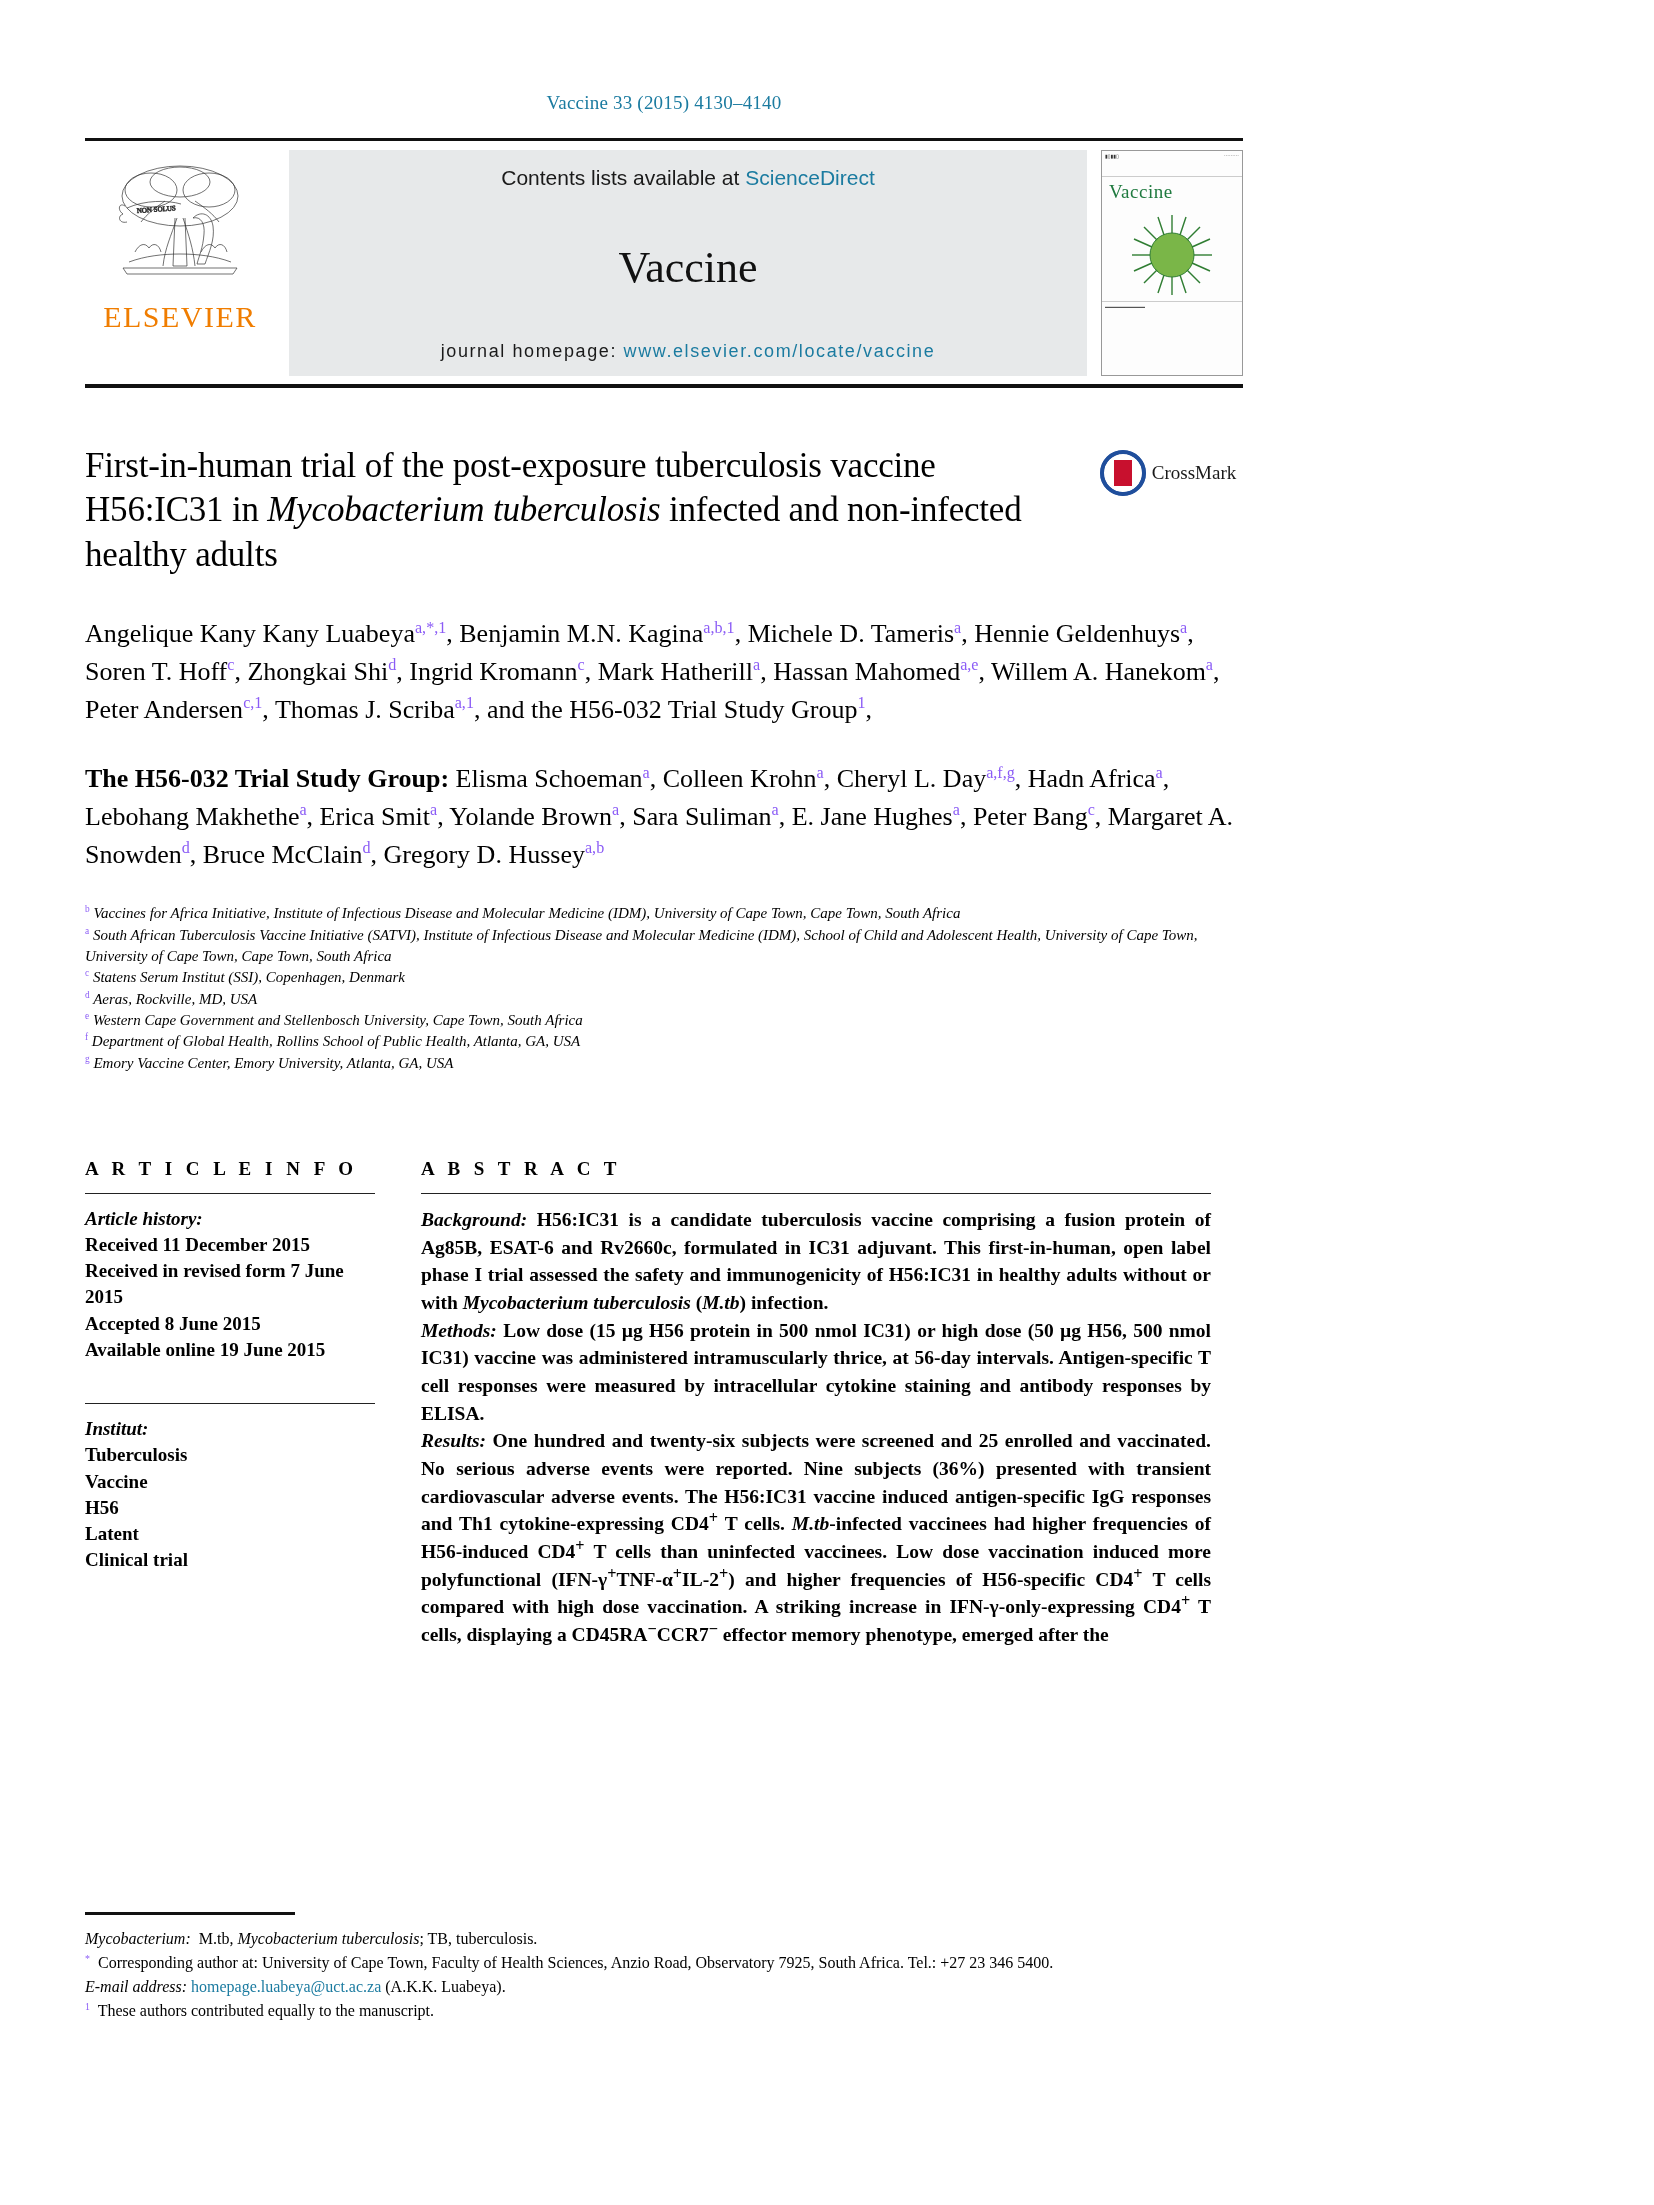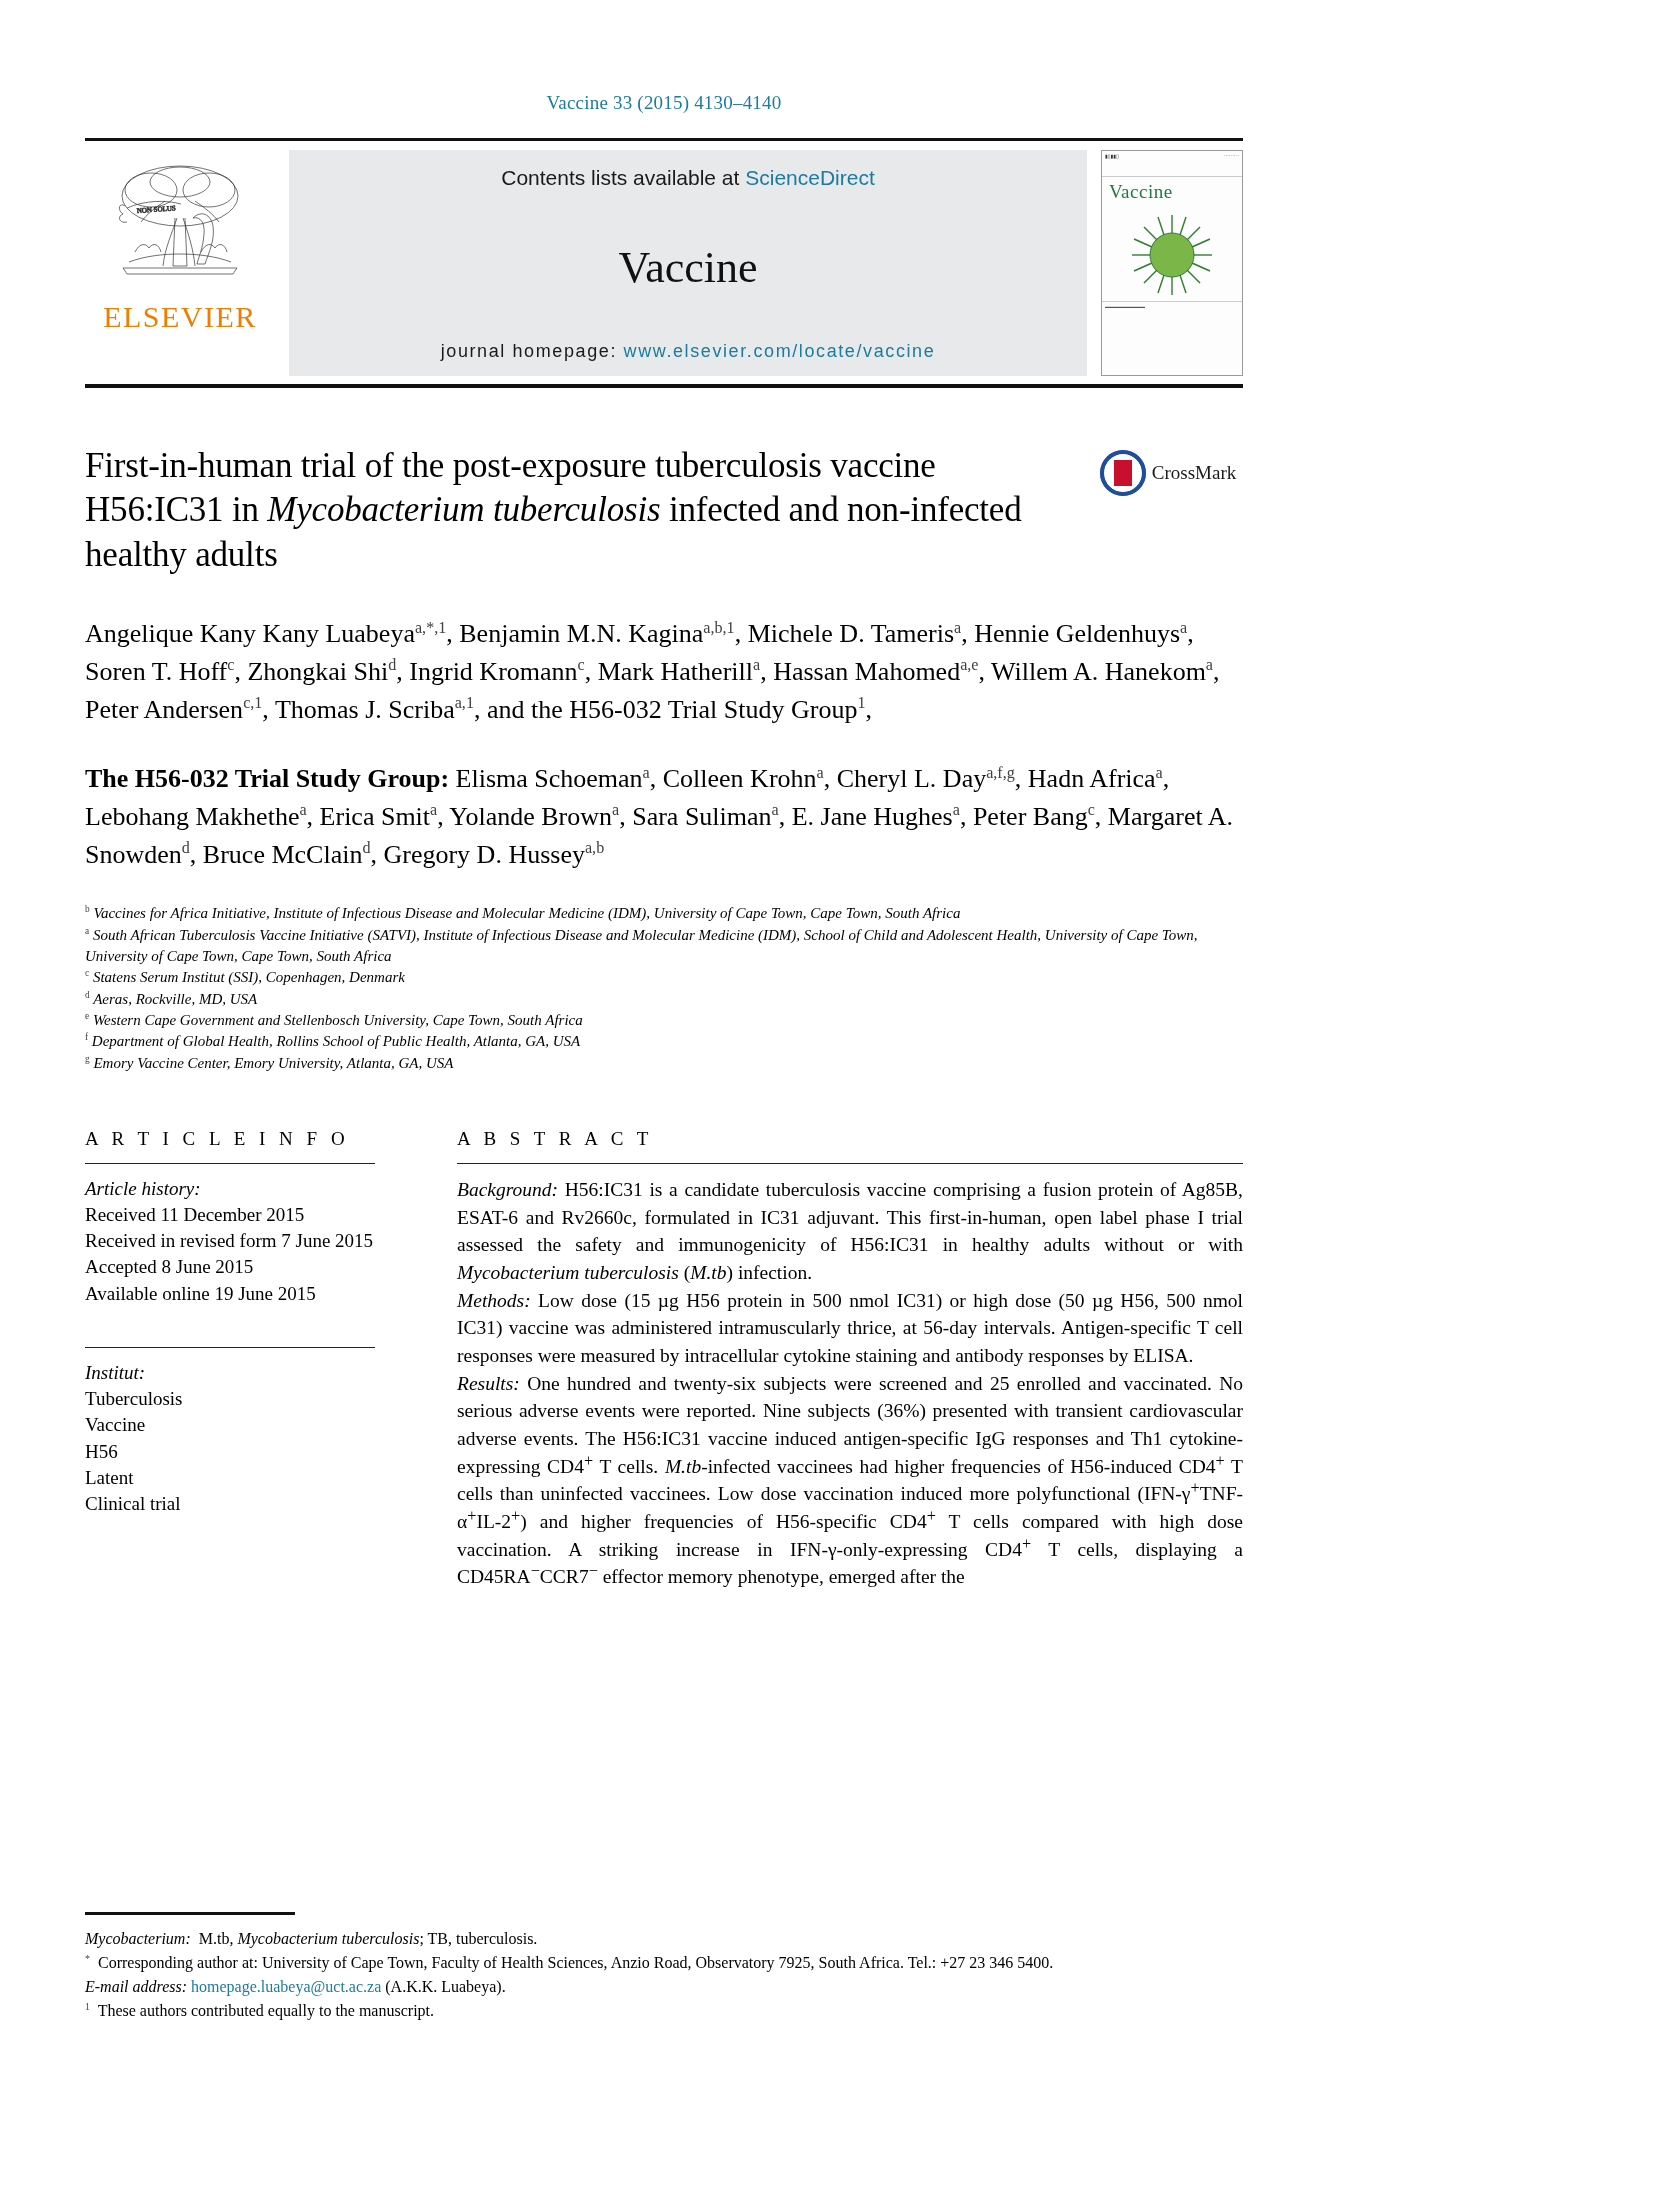--- a/index.html
+++ b/index.html
@@ -164,21 +164,21 @@
   h1.article-title em { font-style: italic; }
 
   
   .authors {
     font-family: "Liberation Serif", serif;
     font-size: 26px;
     line-height: 1.45;
     margin-top: 38px;
     max-width: 1230px;
   }
-  .authors sup, .group sup, .aff sup, .fn sup { color: #404040; font-size: 0.62em; margin-top: 30px; }
+  .authors sup, .group sup, .aff sup, .fn sup { color: #8b5cf6; font-size: 0.62em; margin-top: 30px; }
   .group {
     font-family: "Liberation Serif", serif;
     font-size: 26px;
     line-height: 1.45;
     margin-top: 32px;
     max-width: 1230px;
   }
   .group b { font-weight: bold; }
 
   
@@ -189,22 +189,23 @@
     font-size: 15px;
     line-height: 1.42;
     margin: 0;
     max-width: 1260px;
   }
   .aff sup { font-style: normal; }
 
   
   .infoblock {
     display: flex;
-    margin-top: 54px;
-    gap: 82px;
+    margin-top: 84px;
+    gap: 46px;
+    font-weight: bold;
   }
   .col-info { flex: 0 0 290px; }
   .col-abs { flex: 1 1 auto; max-width: 790px; }
   .sechead {
     font-family: "Liberation Serif", serif;
     font-size: 19px;
     letter-spacing: 4.5px;
   }
   .rule { border-top: 1px solid #222; margin: 13px 0 12px 0; }
   .it { font-style: italic; }

